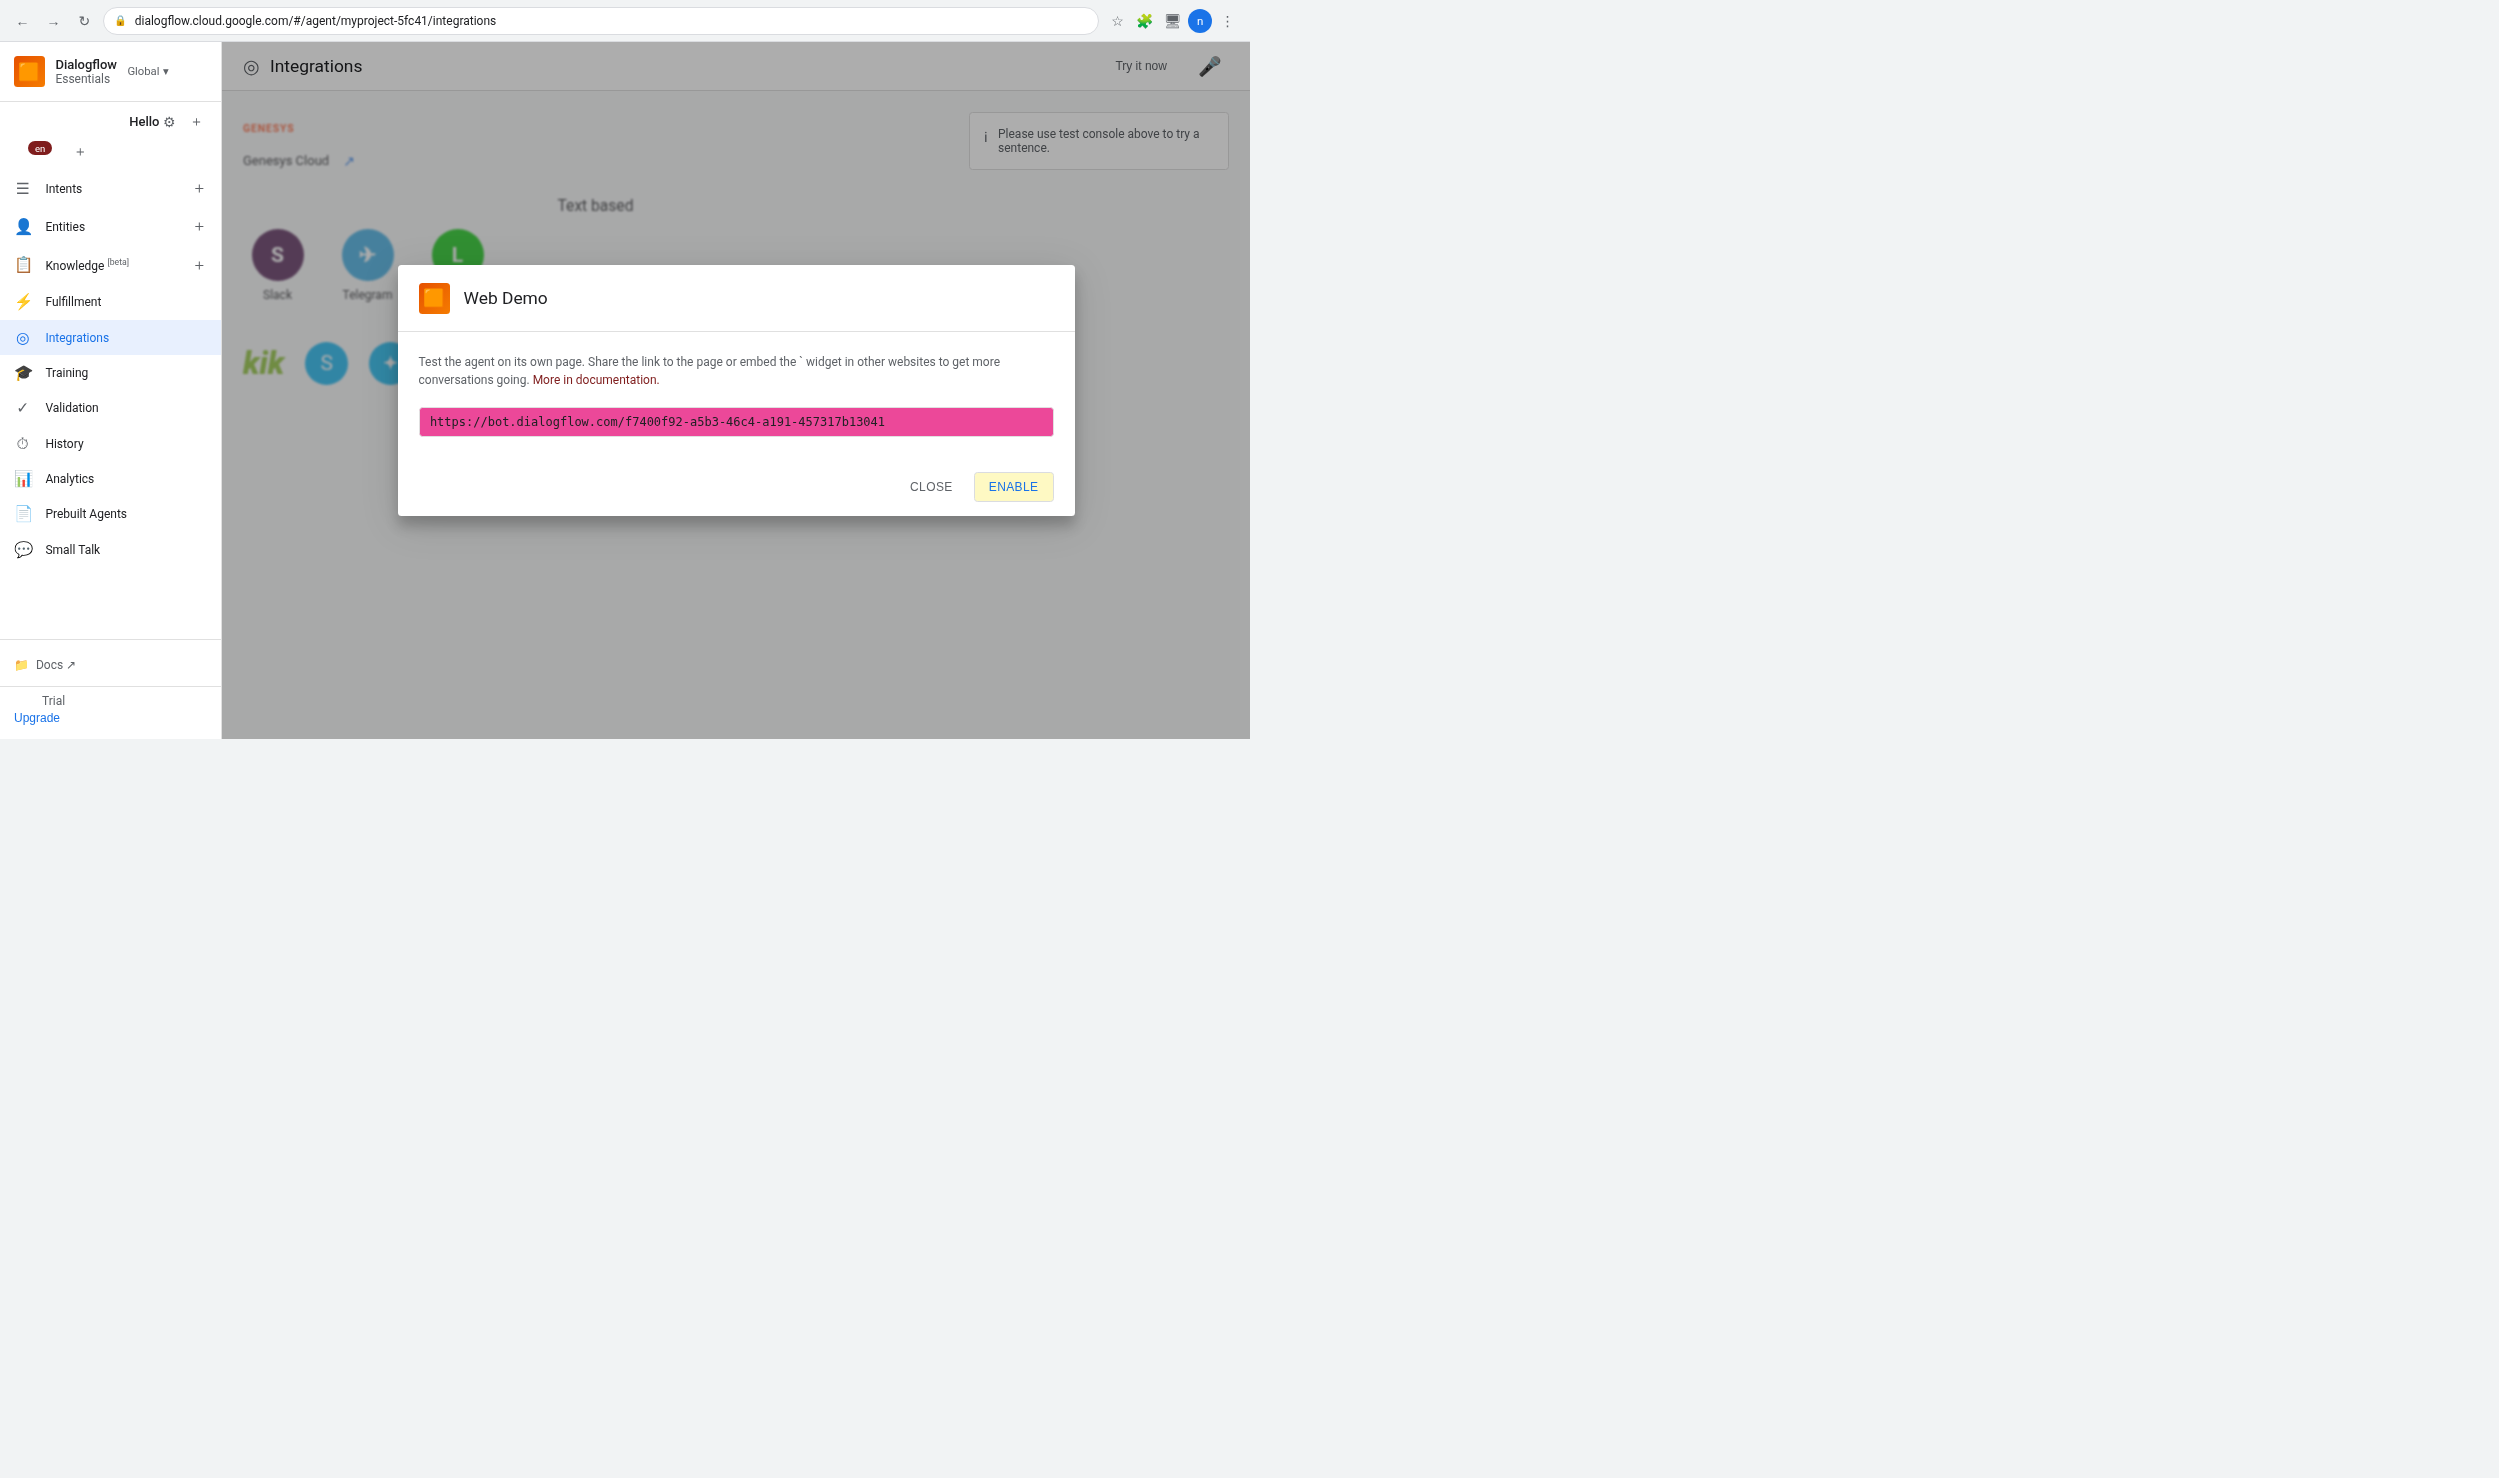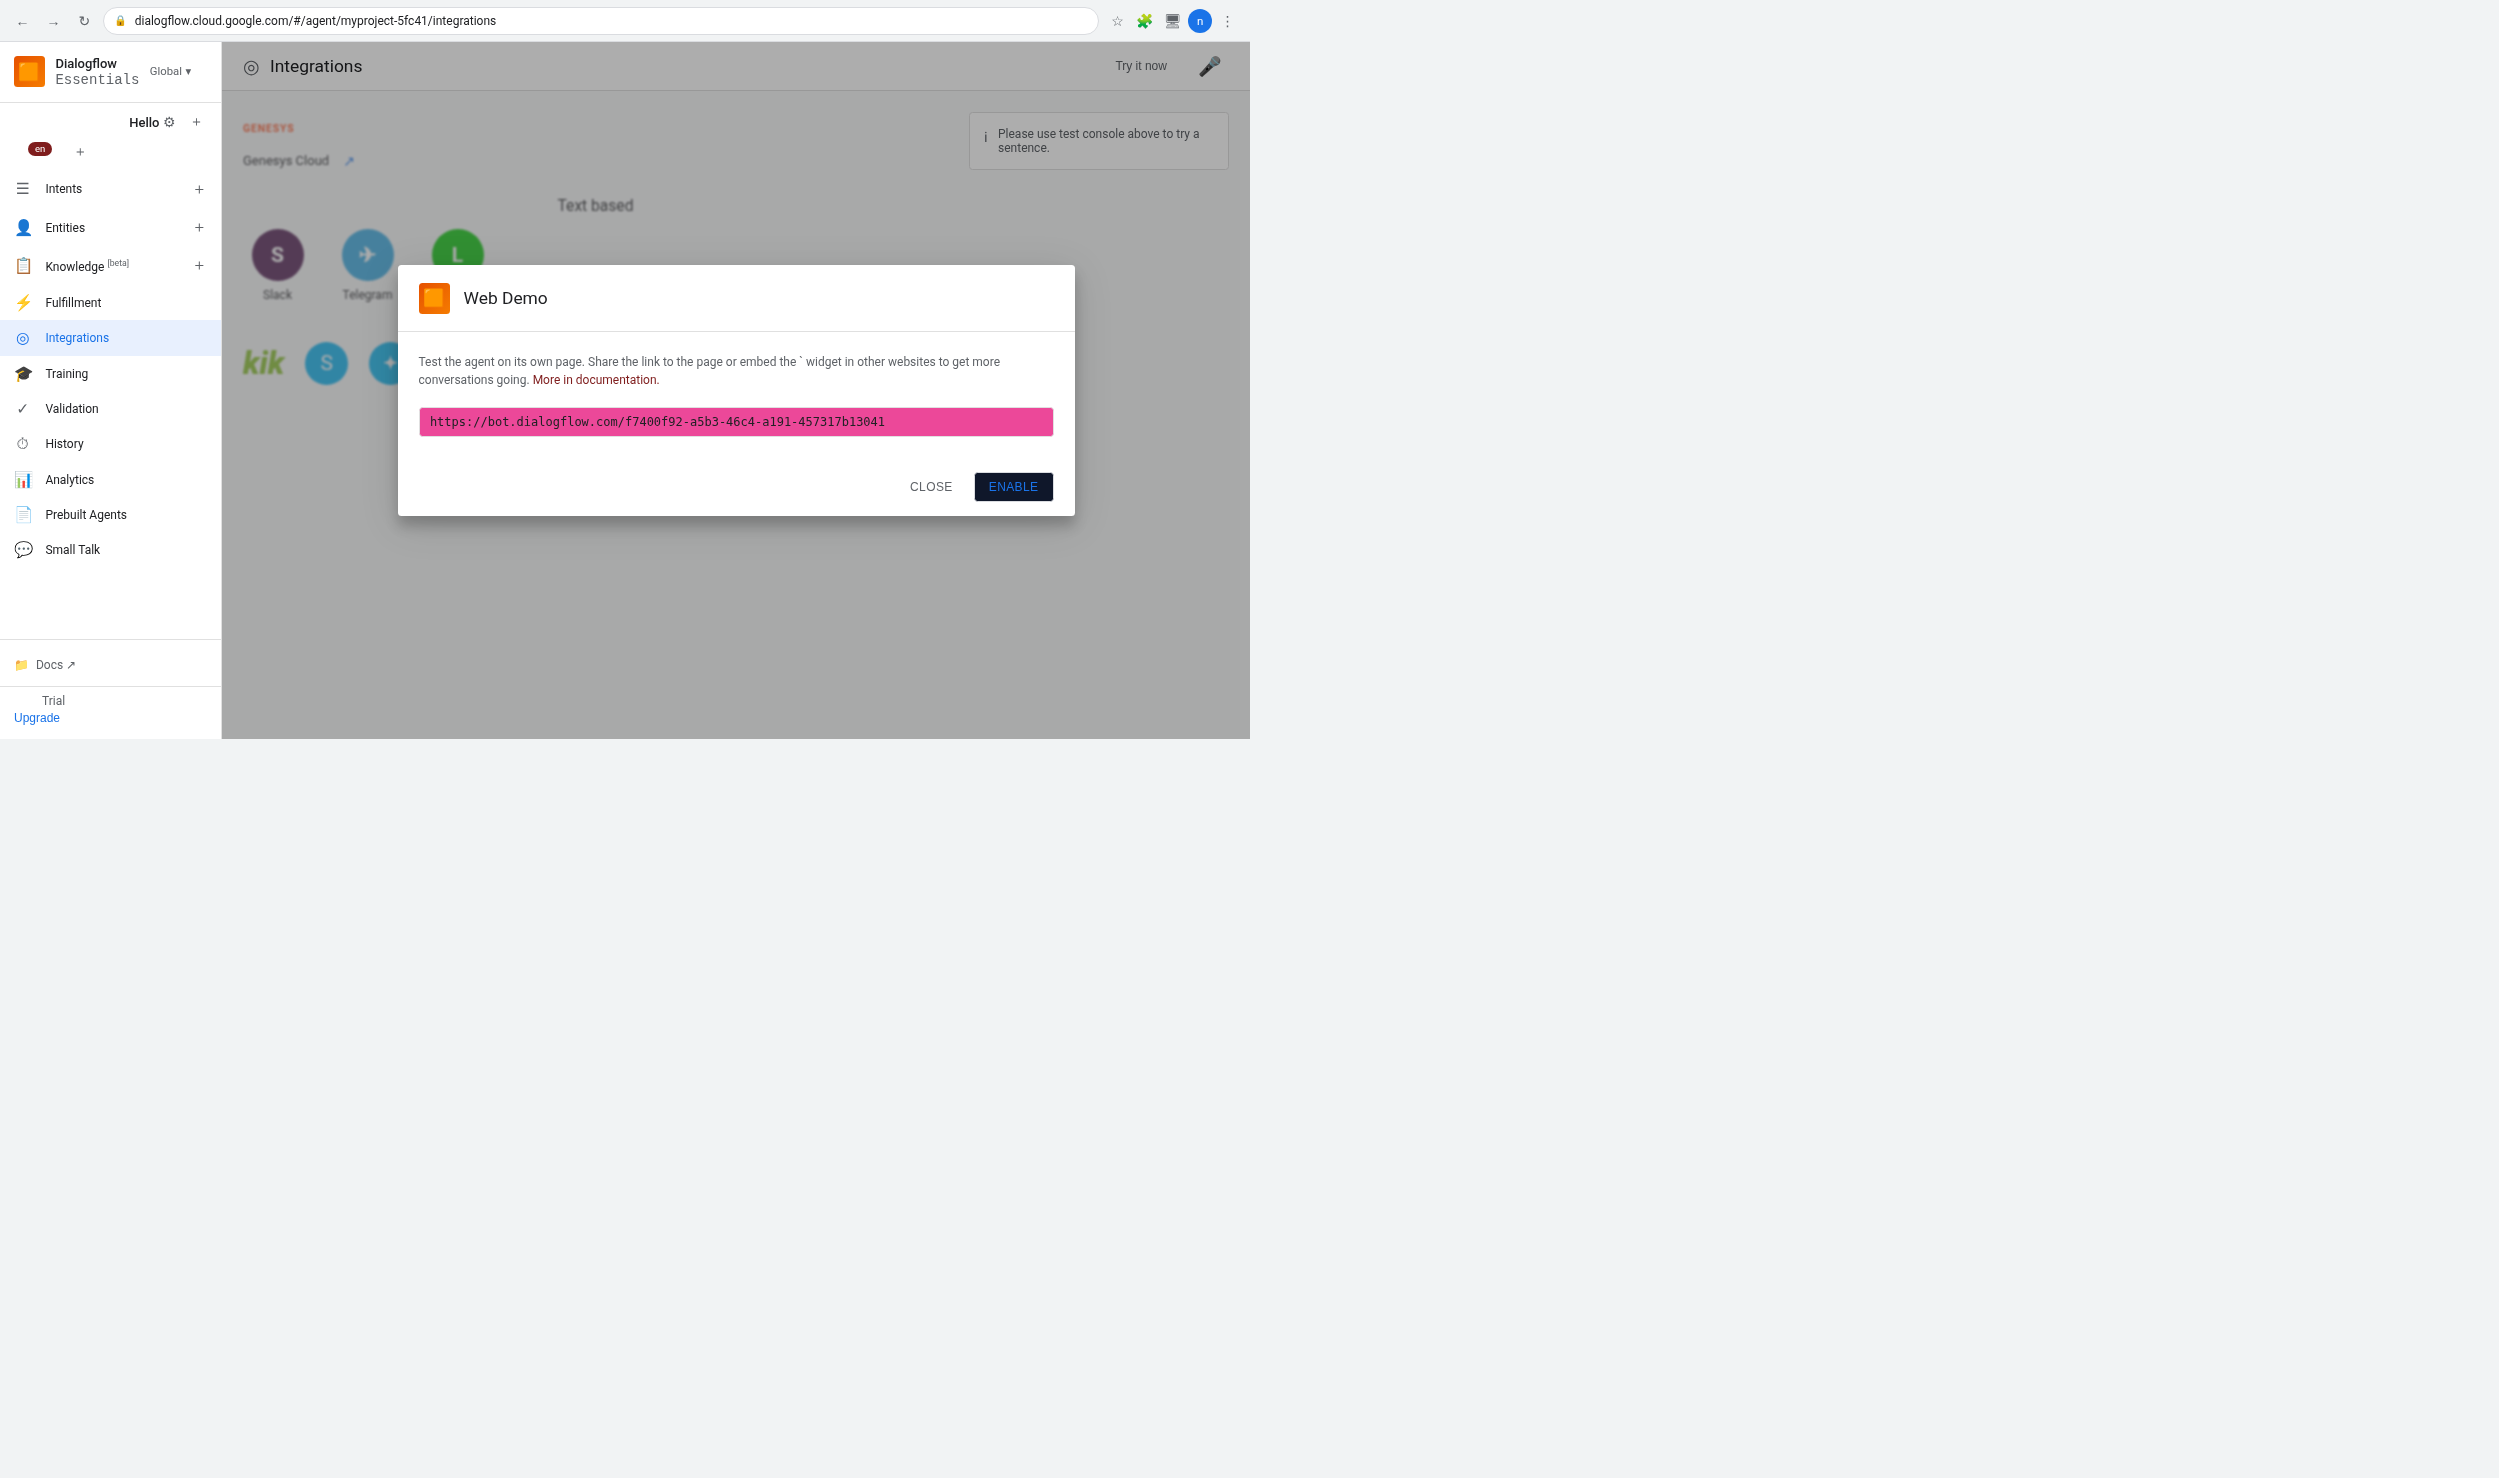--- a/index.html
+++ b/index.html
@@ -89,21 +89,21 @@
       border-bottom: 0.9px solid #e0e0e0;
     }
     .sidebar-logo {
       width: 31px; height: 31px;
       background: linear-gradient(135deg, #e65100, #f57c00);
       border-radius: 3.5px;
       display: flex; align-items: center; justify-content: center;
       font-size: 17.4px;
     }
     .sidebar-brand { font-size: 13px; font-weight: 500; color: #202124; line-height: 1.2; }
-    .sidebar-brand-sub { font-size: 14px; color: #5f6368; font-family: Liberation Mono, monospace; }
+    .sidebar-brand-sub { font-size: 12px; color: #5f6368; }
     .global-selector {
       display: flex; align-items: center; gap: 3.5px;
       color: #5f6368; font-size: 11.3px; cursor: pointer;
     }
 
     .agent-section {
       padding: 7px 14px;
       display: flex;
       align-items: center;
       justify-content: flex-end;
@@ -338,21 +338,21 @@
       border: none;
       color: #5f6368;
       font-size: 12px;
       font-weight: 500;
       padding: 7px 14px;
       cursor: pointer;
       border-radius: 3.5px;
       letter-spacing: 0.4px;
     }
     .btn-enable {
-      background: #0f172a;
+      background: #fef9c3;
       border: 0.9px solid #dadce0;
       color: #1a73e8;
       font-size: 12px;
       font-weight: 500;
       padding: 7px 14px;
       cursor: pointer;
       border-radius: 3.5px;
       letter-spacing: 0.4px;
     }
 

